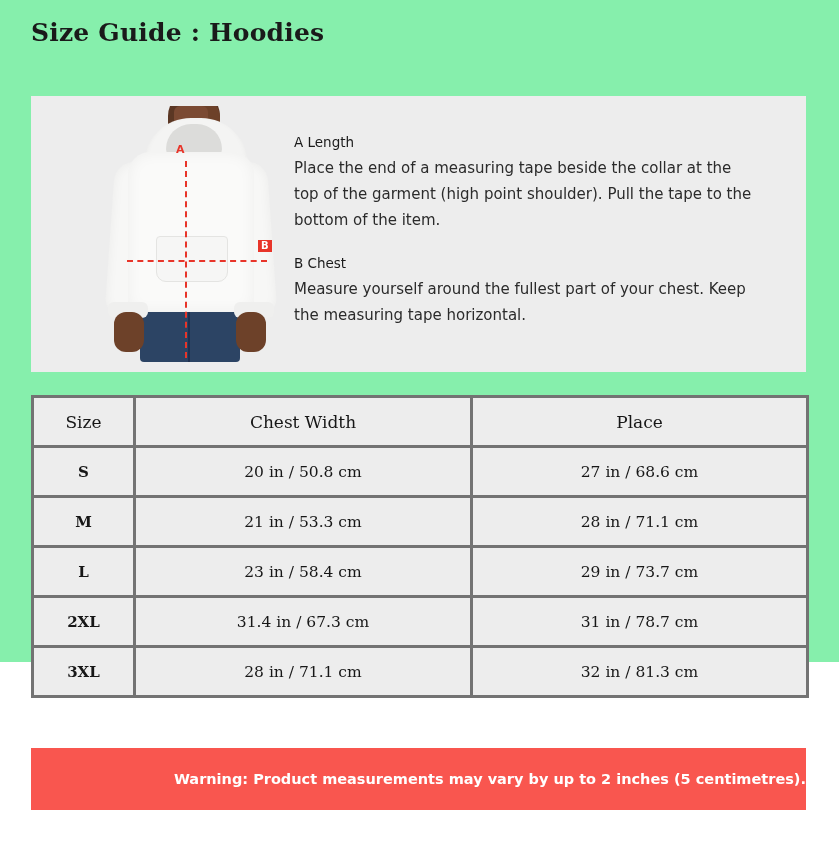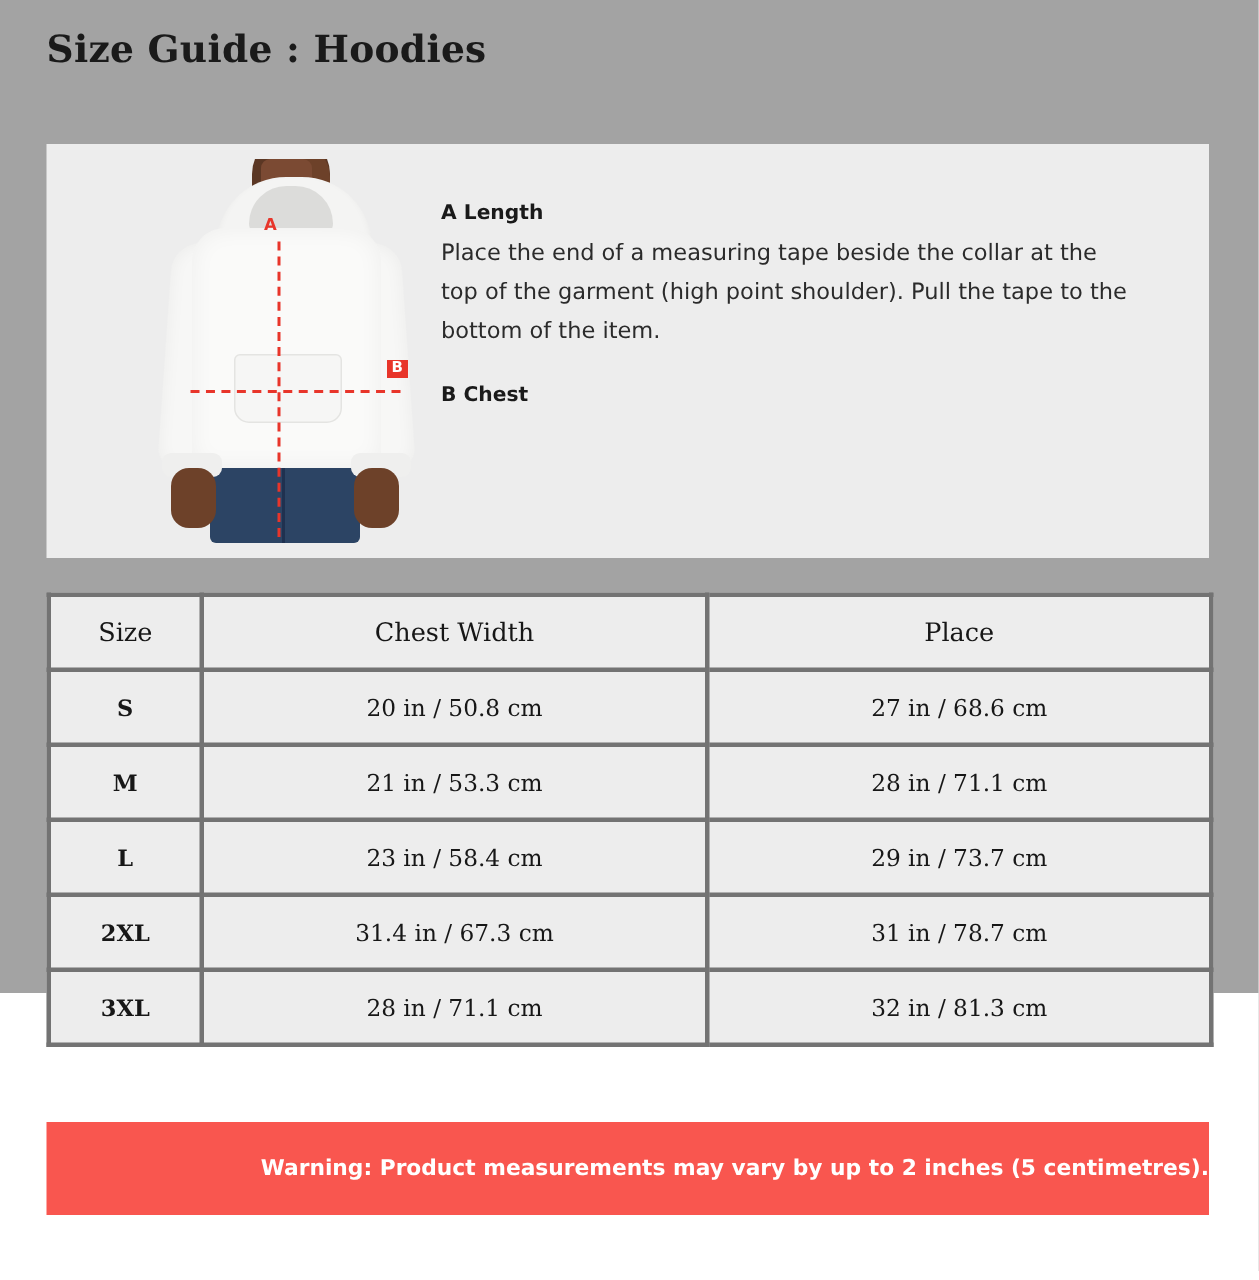--- a/index.html
+++ b/index.html
@@ -12,21 +12,21 @@
     height: 853px;
     font-family: "DejaVu Sans", sans-serif;
     color: #1b1b1b;
     overflow: hidden;
   }
 
   .page {
     position: relative;
     width: 839px;
     height: 662px;
-    background: #a3a3a3;
+    background: #86efac;
   }
 
   
   .page-title {
     position: absolute;
     left: 31px;
     top: 18px;
     font-family: "DejaVu Serif", serif;
     font-weight: bold;
     font-size: 25px;
@@ -283,21 +283,21 @@
   .instructions {
     position: absolute;
     left: 263px;
     top: 38px;
     width: 460px;
   }
   .instr-block + .instr-block { margin-top: 22px; }
   .instr-title {
     font-family: "DejaVu Sans", sans-serif;
     font-size: 13.5px;
-    font-weight: bold;
+    font-weight: normal;
     color: #1a1a1a;
     margin-bottom: 6px;
   }
   .instr-body {
     font-family: "DejaVu Sans", sans-serif;
     font-size: 15px;
     line-height: 1.72;
     color: #2b2b2b;
   }
 
@@ -395,20 +395,21 @@
       <div class="guide-label-b">B</div>
     </div>
 
     <div class="instructions">
       <div class="instr-block">
         <div class="instr-title">A Length</div>
         <div class="instr-body">Place the end of a measuring tape beside the collar at the top of the garment (high point shoulder). Pull the tape to the bottom of the item.</div>
       </div>
       <div class="instr-block">
         <div class="instr-title">B Chest</div>
+        <div class="instr-body">Measure yourself around the fullest part of your chest. Keep the measuring tape horizontal.</div>
       </div>
     </div>
   </div>
 
   <table class="size-table">
     <colgroup>
       <col class="c-size">
         <col class="c-chest">
         <col class="c-length">
     </colgroup>

